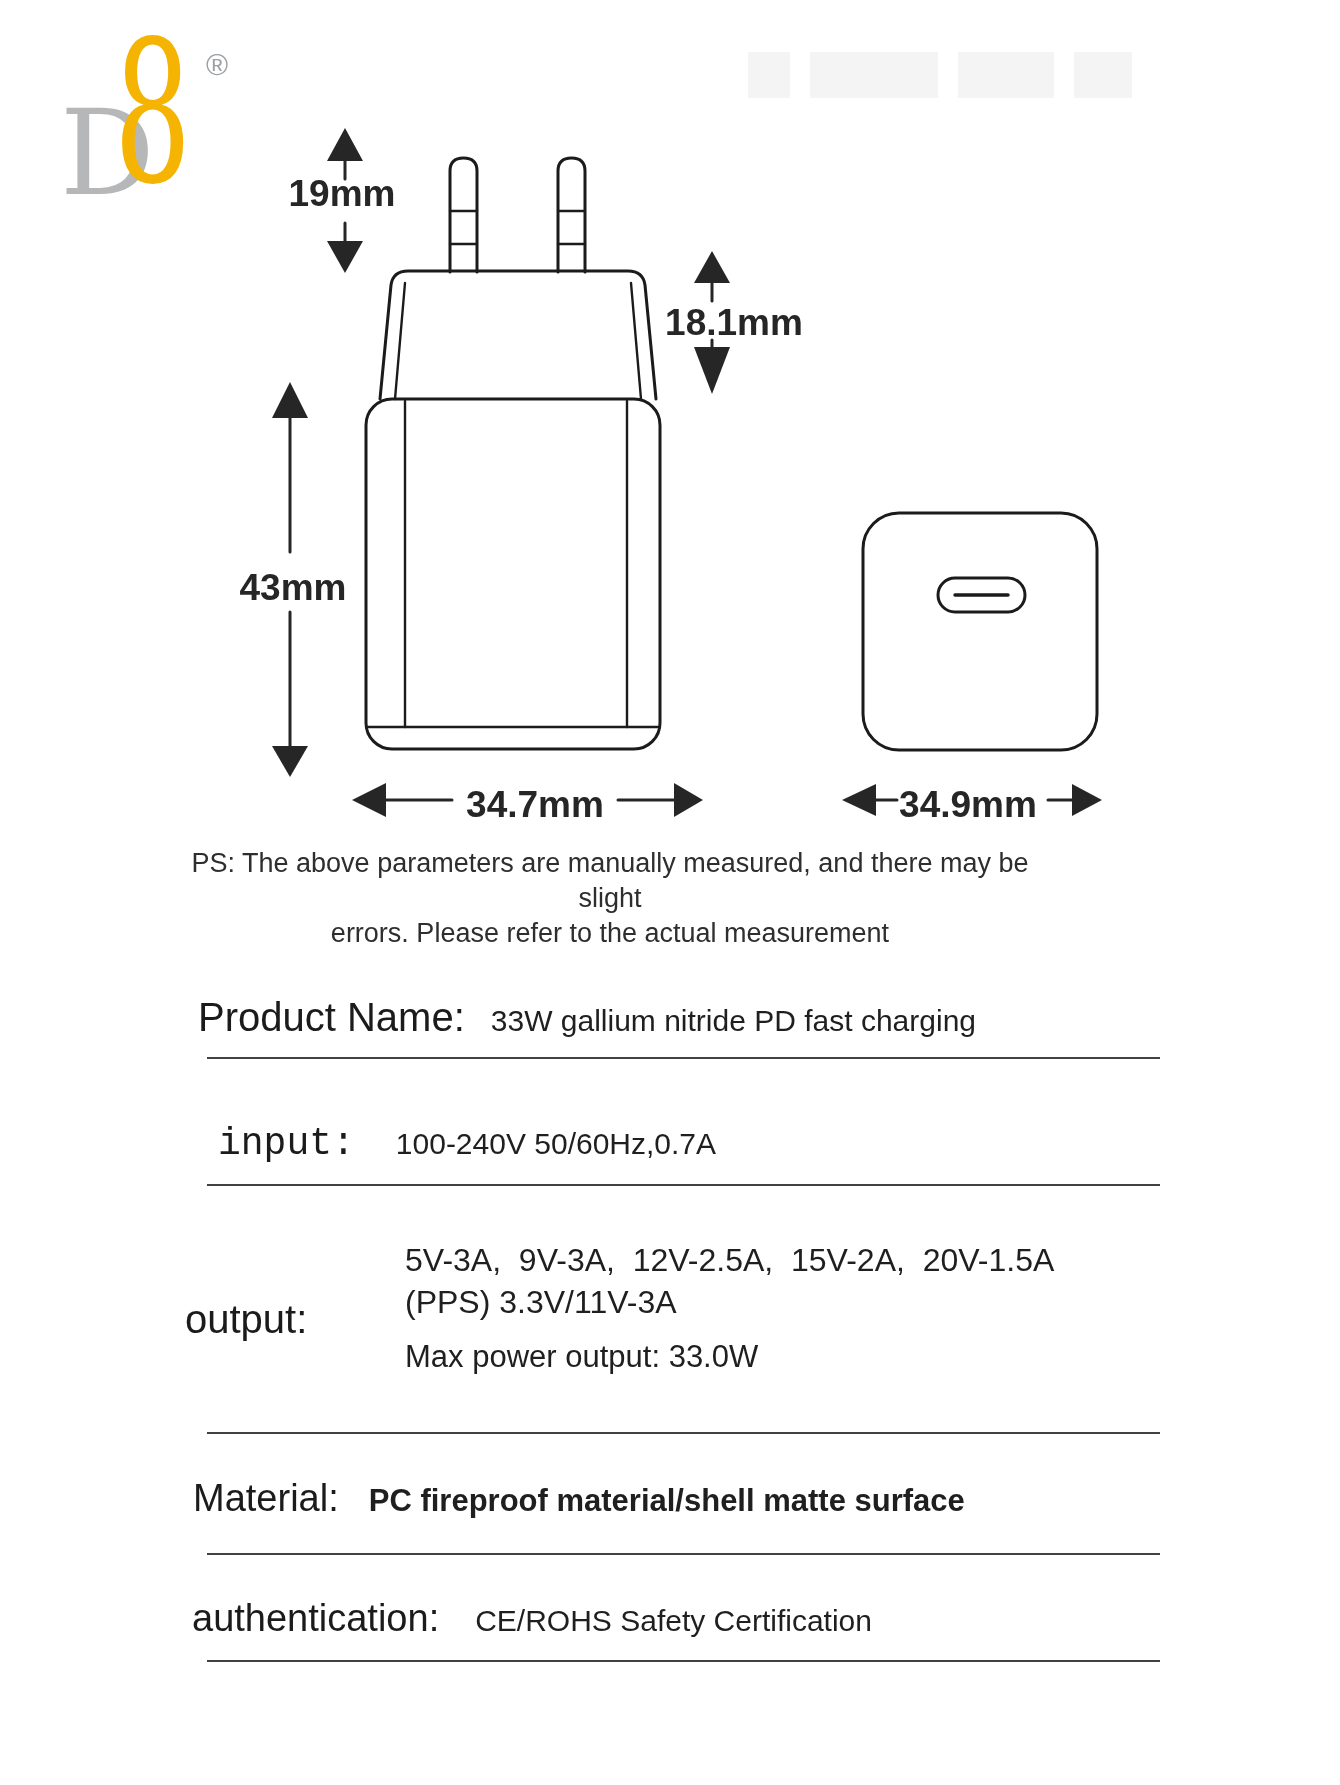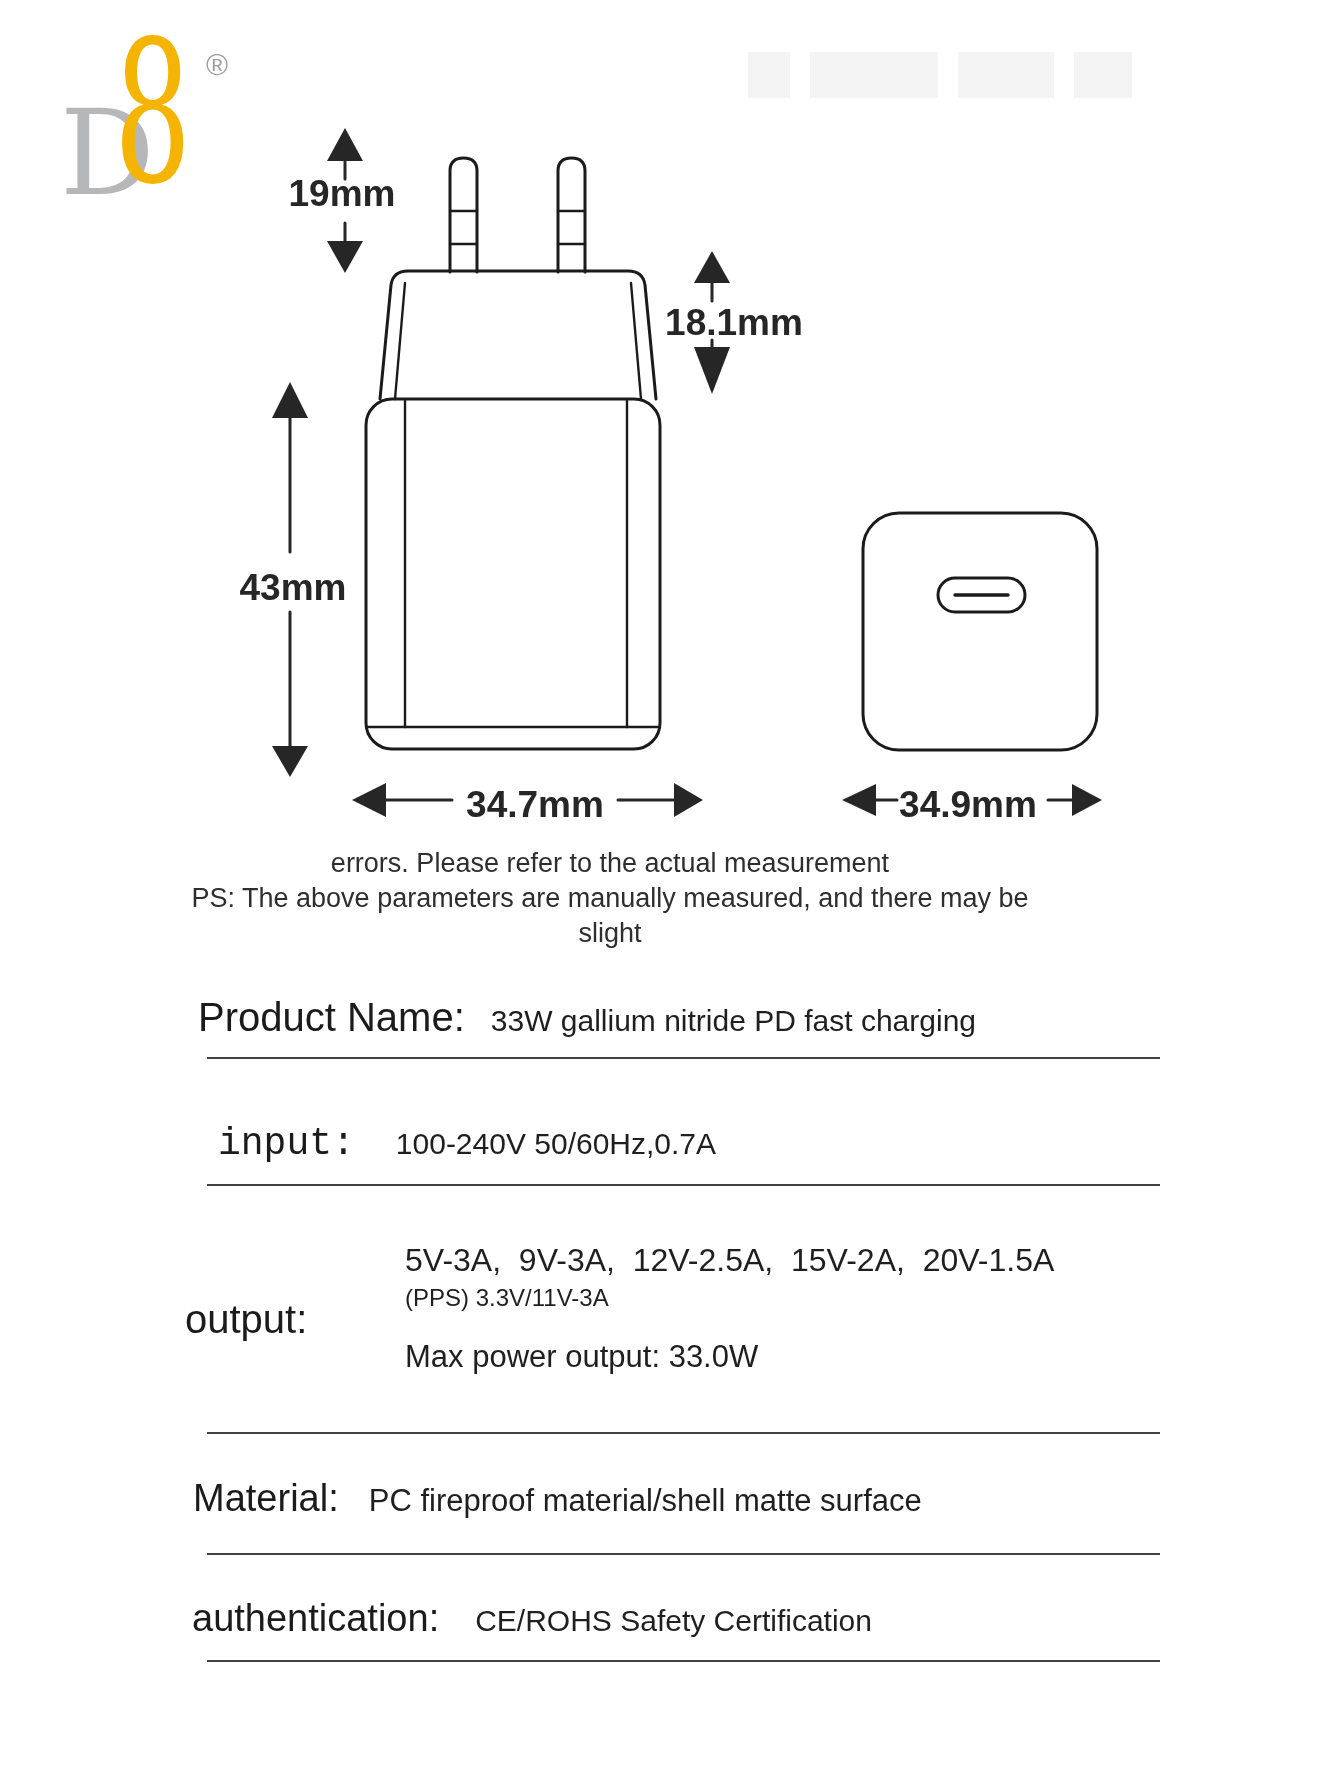--- a/index.html
+++ b/index.html
@@ -35,24 +35,24 @@
   .spec-value{color:#1f1f1f;white-space:pre;}
   .rule{position:absolute;left:207px;width:953px;height:2px;background:#414141;}
 
   .row-product{left:198px;top:995px;}   .row-product .spec-label{font-size:40px;}
   .row-product .spec-value{font-size:30px;margin-left:26px;}
   .row-input{left:218px;top:1122px;}    .row-input .spec-label{font-size:38px;font-family:Liberation Mono, monospace;}
   .row-input .spec-value{font-size:30px;margin-left:41px;}
   .out-label{position:absolute;left:185px;top:1297px;font-size:40px;color:#1b1b1b;}
   .out-line{position:absolute;left:405px;color:#1f1f1f;white-space:pre;}
   .out-1{top:1242px;font-size:32px;}
-  .out-2{top:1284px;font-size:24px;}
+  .out-2{top:1284px;font-size:32px;}
   .out-3{top:1339px;font-size:31px;}
   .row-material{left:193px;top:1477px;} .row-material .spec-label{font-size:38px;}
-  .row-material .spec-value{font-size:31px;margin-left:30px;}
+  .row-material .spec-value{font-size:31px;margin-left:30px;font-weight:bold;}
   .row-auth{left:192px;top:1597px;}     .row-auth .spec-label{font-size:38px;}
   .row-auth .spec-value{font-size:30px;margin-left:36px;}
 </style>
 </head>
 <body>
 
 <div id="page">
 
   <div>
     <span class="logo-d">D</span>
@@ -131,22 +131,22 @@
     <g>
       <polygon class="dimhead" points="842,800 876,784 876,816"></polygon>
       <line class="dimline" x1="874" y1="800" x2="897" y2="800"></line>
       <text class="dimtext" x="968" y="817">34.9mm</text>
       <line class="dimline" x1="1048" y1="800" x2="1072" y2="800"></line>
       <polygon class="dimhead" points="1072,784 1072,816 1102,800"></polygon>
     </g>
   </svg>
 
   <div class="ps-note">
+    <div>PS: The above parameters are manually measured, and there may be slight</div>
     <div>errors. Please refer to the actual measurement</div>
-    <div>PS: The above parameters are manually measured, and there may be slight</div>
   </div>
 
   <div class="spec-row row-product">
     <span class="spec-label">Product Name:</span>
     <span class="spec-value">33W gallium nitride PD fast charging</span>
   </div>
   <div class="rule" style="top:1057px"></div>
 
   <div class="spec-row row-input">
     <span class="spec-label">input:</span>

